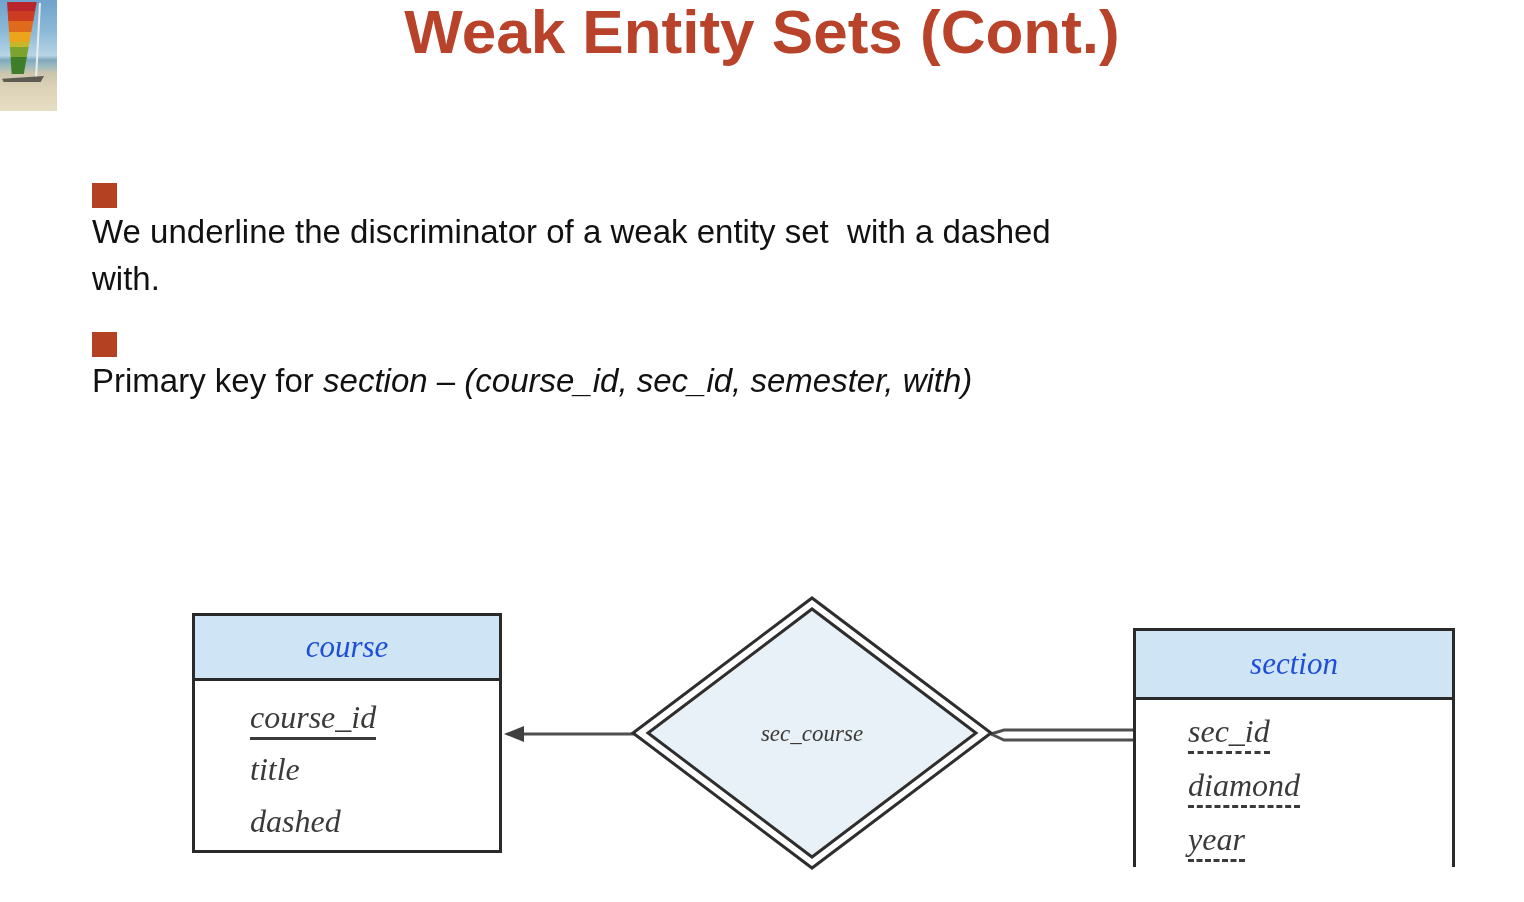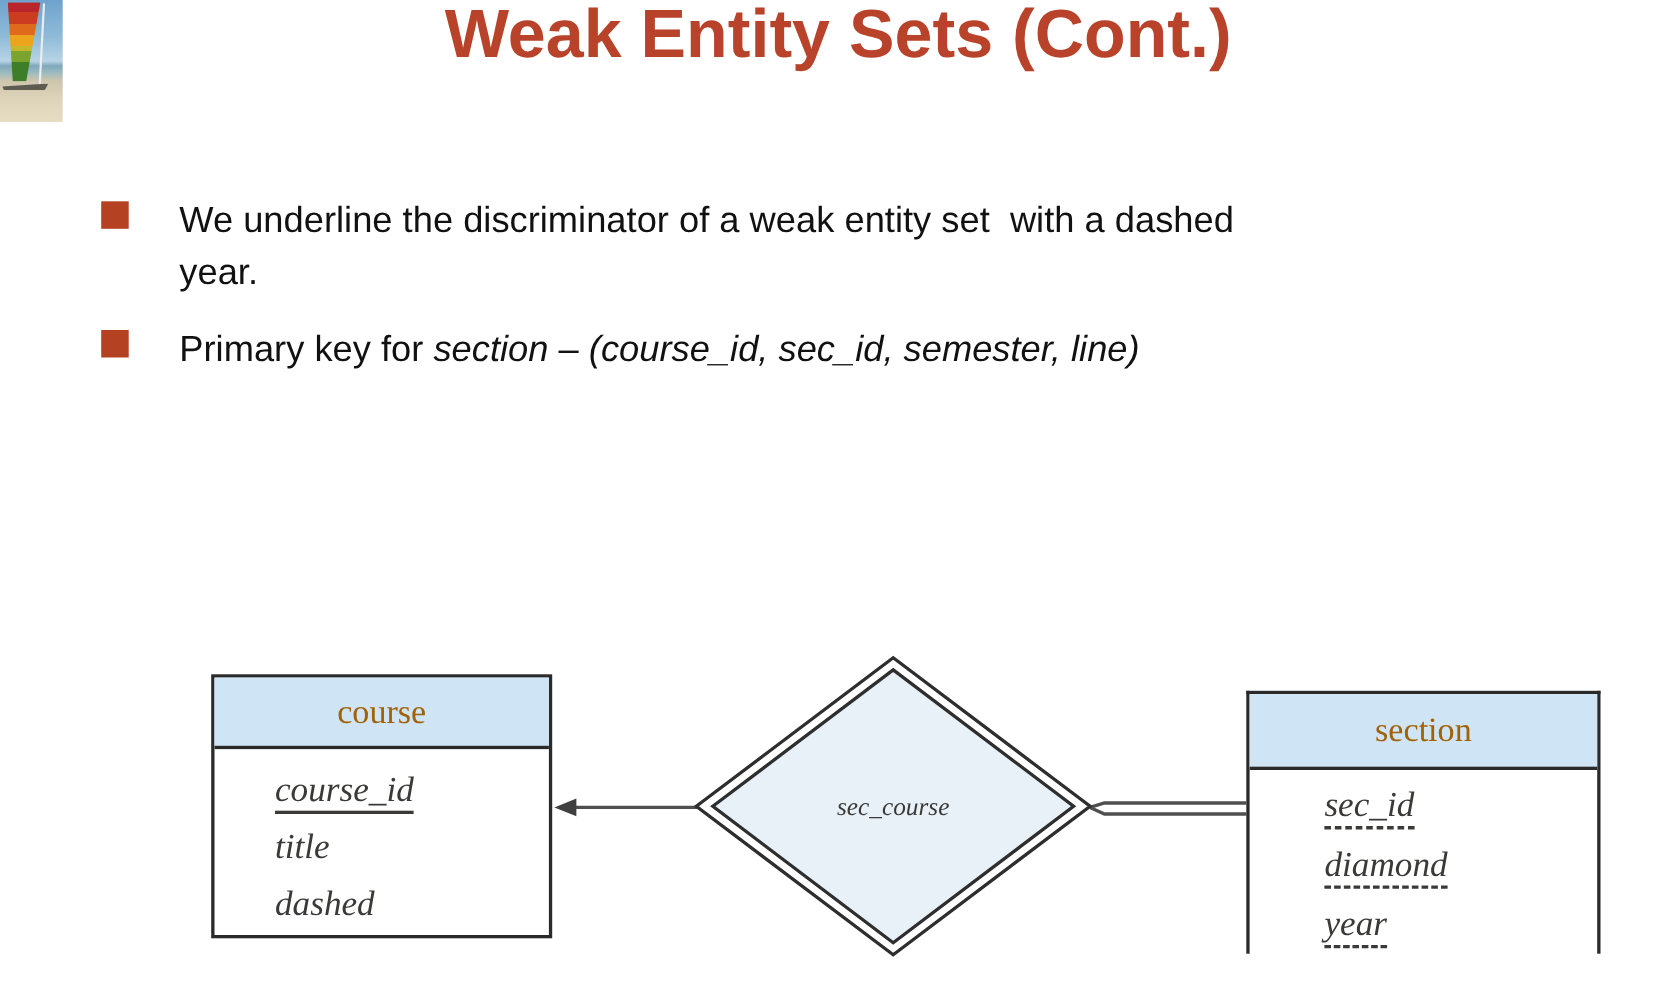--- a/index.html
+++ b/index.html
@@ -33,42 +33,42 @@
 
   
   .title{
     position:absolute;left:0;right:0;top:-8px;margin:0;text-align:center;
     font-size:62px;line-height:80px;font-weight:bold;color:#b8432a;
     font-family:"Liberation Sans",sans-serif;
   }
 
   
   .bullets{position:absolute;left:92px;top:176px;width:1360px;}
-  .bullet-item{display:flex;align-items:flex-start;margin-bottom:23px;}
+  .bullet-item{display:flex;align-items:flex-start;margin-bottom:23px;flex-direction:column;}
   .bullet-marker{flex:0 0 auto;width:25px;height:25px;background:#b54123;margin-top:7px;margin-right:46px;}
   .bullet-text{font-size:33px;line-height:47px;color:#111111;}
   .bline{white-space:pre-wrap;}
   .it{font-style:italic;}
 
   
   .lines-svg{position:absolute;left:0;top:0;}
   .er-box{position:absolute;border:3px solid #2a2a2a;background:#ffffff;box-sizing:border-box;}
   .er-hdr{
     background:#cfe4f4;border-bottom:3px solid #2a2a2a;
     display:flex;align-items:center;justify-content:center;
-    font-family:"Liberation Serif",serif;color:#a16207;text-align:center;
+    font-family:"Liberation Serif",serif;font-style:italic;color:#1d4ed8;text-align:center;
   }
   .course-box{left:192px;top:613px;width:310px;height:240px;}
   .course-box .er-hdr{height:62px;font-size:31px;}
   .section-box{left:1133px;top:628px;width:322px;height:239px;border-bottom:none;}
   .section-box .er-hdr{height:66px;font-size:31px;}
   .attrs{font-family:"Liberation Serif",serif;font-style:italic;font-size:32px;color:#3b3a39;}
   .course-box .attrs{padding:10px 0 0 55px;font-family:Liberation Serif, serif;}
   .course-box .attr{line-height:52px;}
-  .section-box .attrs{padding:4px 0 0 68px;}
+  .section-box .attrs{padding:4px 0 0 52px;}
   .section-box .attr{line-height:54px;}
   .u-solid{border-bottom:3px solid #3b3a39;padding-bottom:2px;}
   .u-dash{border-bottom:3px dashed #3b3a39;padding-bottom:2px;}
   .diamond-label{
     position:absolute;left:812px;top:734px;transform:translate(-50%,-50%);
     font-family:"Liberation Serif",serif;font-style:italic;font-size:23px;color:#3b3a39;
   }
 </style>
 </head>
 <body>
@@ -82,29 +82,29 @@
   </div>
 
   <h1 class="title">Weak Entity Sets (Cont.)</h1>
 
   <div class="bullets">
 
     <div class="bullet-item">
       <span class="bullet-marker"></span>
       <div class="bullet-text">
         <div class="bline">We underline the discriminator of a weak entity set  with a dashed</div>
-        <div class="bline">year.</div>
+        <div class="bline">with.</div>
       </div>
     </div>
 
 
     <div class="bullet-item">
       <span class="bullet-marker"></span>
       <div class="bullet-text">
-        <div class="bline"><span>Primary key for </span><span class="it">section</span><span> – </span><span class="it">(course_id, sec_id, semester, line)</span></div>
+        <div class="bline"><span>Primary key for </span><span class="it">section</span><span> – </span><span class="it">(course_id, sec_id, semester, with)</span></div>
       </div>
     </div>
 
   </div>
 
   <svg class="lines-svg" width="1524" height="902" viewBox="0 0 1524 902">
 
     <line x1="520" y1="734" x2="640" y2="734" stroke="#4f4f4f" stroke-width="3"></line>
     <polygon points="504,734 524,726 524,742" fill="#3f3f3f"></polygon>
 

